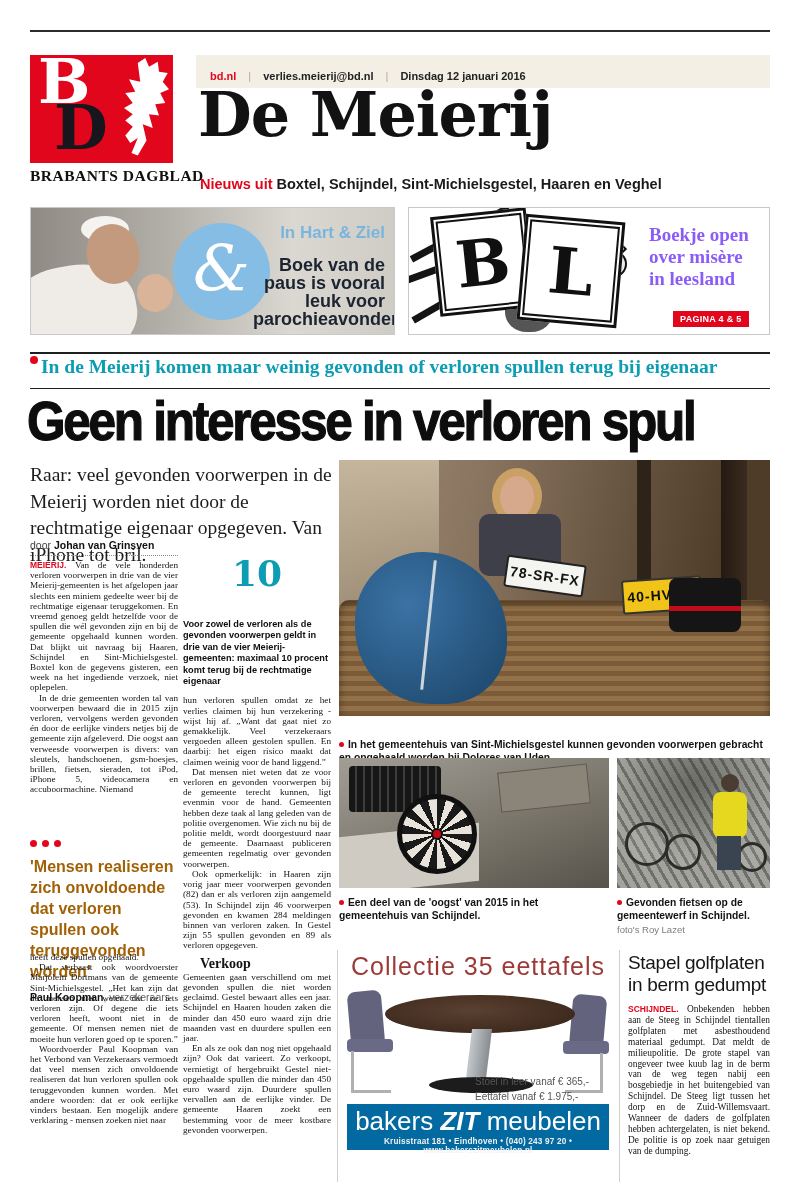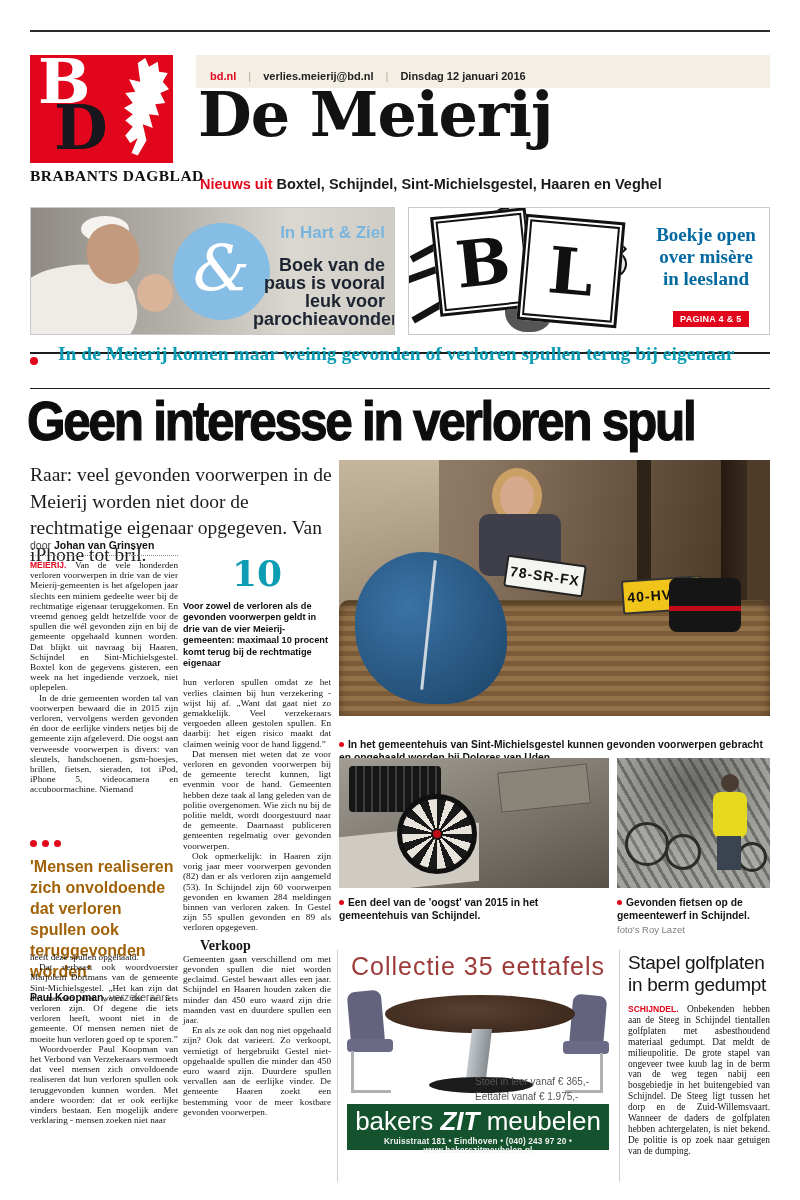--- a/index.html
+++ b/index.html
@@ -46,28 +46,28 @@
   .promo-right { left:408px; top:207px; width:362px; height:128px; border:1px solid #c9c9c9; background:#ffffff; overflow:hidden; }
   .spine { position:absolute; background:#141414; }
   .sq { position:absolute; background:#ffffff; border:3px solid #111; }
   .sq .inner { position:absolute; inset:2px; border:2px solid #111; display:flex; align-items:center; justify-content:center; }
   .sq .inner span { font-family:"DejaVu Serif", serif; font-weight:bold; font-size:64px; color:#101010; }
   .gorilla { position:absolute; left:96px; top:80px; width:48px; height:44px; background:#555; border-radius:45%; }
   .cat-head { position:absolute; left:188px; top:42px; width:30px; height:28px; background:#e9e9e9;
               border:2px solid #111; border-radius:50%; }
   .cat-ear { position:absolute; width:10px; height:10px; background:#e9e9e9; border:2px solid #111; transform:rotate(45deg); }
   .pr-teaser { position:absolute; left:240px; top:16px; width:114px; font-family:"Liberation Serif", serif;
-               font-weight:bold; font-size:19px; line-height:22px; color:#0369a1;text-align:center; }
+               font-weight:bold; font-size:19px; line-height:22px; color:#8b5cf6; }
   .pr-badge { position:absolute; left:264px; top:103px; background:#e2061c; color:#fff;
               font-size:9px; font-weight:bold; padding:3px 7px; letter-spacing:.3px; }
 
   
   .k-rule-a { left:30px; top:352px; width:740px; height:2px; background:#1e1e1e; }
   .k-rule-b { left:30px; top:388px; width:740px; height:1px; background:#1e1e1e; }
-  .kicker { left:30px; top:343px; width:740px; display:flex; align-items:flex-end; gap:20px; }
+  .kicker { left:30px; top:356px; width:740px; display:flex; align-items:flex-start; gap:3px; }
   .red-dot { width:8px; height:8px; border-radius:50%; background:#e2061c; flex:0 0 auto; }
   .kicker span { font-family:"Liberation Serif", serif; font-weight:bold; font-size:19.5px; color:#0c9cb4; }
   .headline { left:27px; top:392px; width:780px; font-size:55px; font-weight:700; line-height:58px;
               letter-spacing:-2.5px; color:#0d0d0d; -webkit-text-stroke:1.2px #0d0d0d;
               transform:scaleX(.9); transform-origin:left top; white-space:nowrap; }
 
   
   .standfirst { left:30px; top:462px; width:310px; font-family:"Liberation Serif", serif;
                 font-size:19.5px; line-height:26.5px; color:#1c1c1c; }
   .byline { left:30px; top:539px; font-size:10.5px; color:#444; }
@@ -84,21 +84,21 @@
   .col1b { left:30px; top:952px; width:148px; }
   .quote-block { left:30px; top:840px; width:152px; }
   .q-dots { display:flex; gap:5px; }
   .q-dots i { width:7px; height:7px; border-radius:50%; background:#e2061c; }
   .q-text { margin-top:9px; font-weight:bold; font-size:16px; line-height:21px; color:#a16207; }
   .q-attr { margin-top:9px; font-size:10.5px; color:#666; }
   .q-attr b { color:#111; }
   .col2 { left:183px; top:545px; width:148px; }
   .big-number { text-align:center; font-family:"DejaVu Serif", serif; font-weight:bold;
                 font-size:36px; line-height:56px; color:#0c9cb4; }
-  .num-caption { margin-top:0; font-family:"Liberation Sans", sans-serif; font-weight:bold;
+  .num-caption { margin-top:18px; font-family:"Liberation Sans", sans-serif; font-weight:bold;
                  font-size:9.2px; line-height:11.4px; color:#0f0f0f; text-align:left; }
   .col2 .bodytxt { margin-top:8px; }
   .subhead2 { font-family:"Liberation Serif", serif; font-weight:bold; font-size:14px;
               margin:8px 17px 3px; text-align:left; }
 
   
   .photo { overflow:hidden; }
   .photo-main { left:339px; top:460px; width:431px; height:256px;
                 background:linear-gradient(100deg,#9a8b74,#8a7560 30%,#6b5844 58%,#4e3c29 85%); }
   .pm-window { position:absolute; left:0; top:0; width:100px; height:190px;
@@ -163,21 +163,21 @@
   .ad-scene { position:relative; height:112px; margin-top:8px; }
   .table-top { position:absolute; left:38px; top:6px; width:190px; height:38px; border-radius:50%;
                background:radial-gradient(ellipse at 45% 40%, #5a4030, #3c281c 80%); }
   .pedestal { position:absolute; left:122px; top:40px; width:20px; height:50px;
               background:linear-gradient(90deg,#c3c8cc,#878c90); transform:skewX(-7deg); }
   .ped-base { position:absolute; left:82px; top:88px; width:104px; height:16px; border-radius:50%; background:#1c1c1c; }
   .chair-back { position:absolute; width:34px; height:56px; background:#63637e; border-radius:8px; }
   .chair-seat { position:absolute; width:46px; height:13px; background:#6a6a86; border-radius:4px; }
   .chair-frame { position:absolute; background:#b0b0b4; }
   .ad-prices { position:absolute; left:128px; top:122px; font-size:10px; line-height:15px; color:#555; }
-  .ad-bar { position:absolute; left:0; top:152px; width:262px; height:46px; background:#14532d; color:#fff;
+  .ad-bar { position:absolute; left:0; top:152px; width:262px; height:46px; background:#0369a1; color:#fff;
             text-align:center; }
   .ad-brand { margin-top:3px; font-size:26px; line-height:28px; }
   .ad-brand .zit { font-style:italic; font-weight:bold; }
   .ad-address { font-size:8.2px; font-weight:bold; letter-spacing:.2px; margin-top:2px; color:#f2f2f2; }
 
   .side-article { left:628px; top:952px; width:142px; }
   .sa-title { font-size:19px; line-height:21.5px; font-weight:400; letter-spacing:-.3px; color:#161616; }
   .sa-body { margin-top:9px; font-family:"Liberation Serif", serif; font-size:9.4px; line-height:10.9px;
              color:#141414; text-align:justify; }
 </style>
@@ -276,21 +276,21 @@
     <p>heeft deze spullen opgehaald.</p>
     <p class="ind">Dat verbaast ook woordvoerster Marjolein Dortmans van de gemeente Sint-Michielsgestel. „Het kan zijn dat de mensen niet weten dat ze iets verloren zijn. Of degene die iets verloren heeft, woont niet in de gemeente. Of mensen nemen niet de moeite hun verloren goed op te sporen.”</p>
     <p class="ind">Woordvoerder Paul Koopman van het Verbond van Verzekeraars vermoedt dat veel mensen zich onvoldoende realiseren dat hun verloren spullen ook teruggevonden kunnen worden. Met andere woorden: dat er ook eerlijke vinders bestaan. Een mogelijk andere verklaring - mensen zoeken niet naar</p>
   </div>
 
   <div class="abs bodycol col2">
     <div class="big-number">10</div>
     <div class="num-caption">Voor zowel de verloren als de gevonden voorwerpen geldt in drie van de vier Meierij-gemeenten: maximaal 10 procent komt terug bij de rechtmatige eigenaar</div>
     <p class="bodytxt">hun verloren spullen omdat ze het verlies claimen bij hun verzekering - wijst hij af. „Want dat gaat niet zo gemakkelijk. Veel verzekeraars vergoeden alleen gestolen spullen. En daarbij: het eigen risico maakt dat claimen weinig voor de hand liggend.”</p>
     <p class="ind">Dat mensen niet weten dat ze voor verloren en gevonden voorwerpen bij de gemeente terecht kunnen, ligt evenmin voor de hand. Gemeenten hebben deze taak al lang geleden van de politie overgenomen. Wie zich nu bij de politie meldt, wordt doorgestuurd naar de gemeente. Daarnaast publiceren gemeenten regelmatig over gevonden voorwerpen.</p>
-    <p class="ind">Ook opmerkelijk: in Haaren zijn vorig jaar meer voorwerpen gevonden (82) dan er als verloren zijn aangemeld (53). In Schijndel zijn 60 voorwerpen gevonden en kwamen 284 meldingen binnen van verloren zaken. In Gestel zijn 55 spullen gevonden en 89 als verloren opgegeven.</p>
+    <p class="ind">Ook opmerkelijk: in Haaren zijn vorig jaar meer voorwerpen gevonden (82) dan er als verloren zijn aangemeld (53). In Schijndel zijn 46 voorwerpen gevonden en kwamen 284 meldingen binnen van verloren zaken. In Gestel zijn 55 spullen gevonden en 89 als verloren opgegeven.</p>
     <div class="subhead2">Verkoop</div>
     <p>Gemeenten gaan verschillend om met gevonden spullen die niet worden geclaimd. Gestel bewaart alles een jaar. Schijndel en Haaren houden zaken die minder dan 450 euro waard zijn drie maanden vast en duurdere spullen een jaar.</p>
     <p class="ind">En als ze ook dan nog niet opgehaald zijn? Ook dat varieert. Zo verkoopt, vernietigt of hergebruikt Gestel niet-opgehaalde spullen die minder dan 450 euro waard zijn. Duurdere spullen vervallen aan de eerlijke vinder. De gemeente Haaren zoekt een bestemming voor de meer kostbare gevonden voorwerpen.</p>
   </div>
 
   <div class="abs photo photo-main">
     <div class="pm-window"></div>
     <div class="pm-post2"></div>
     <div class="pm-post1"></div>
     <div class="pm-hair"></div>

